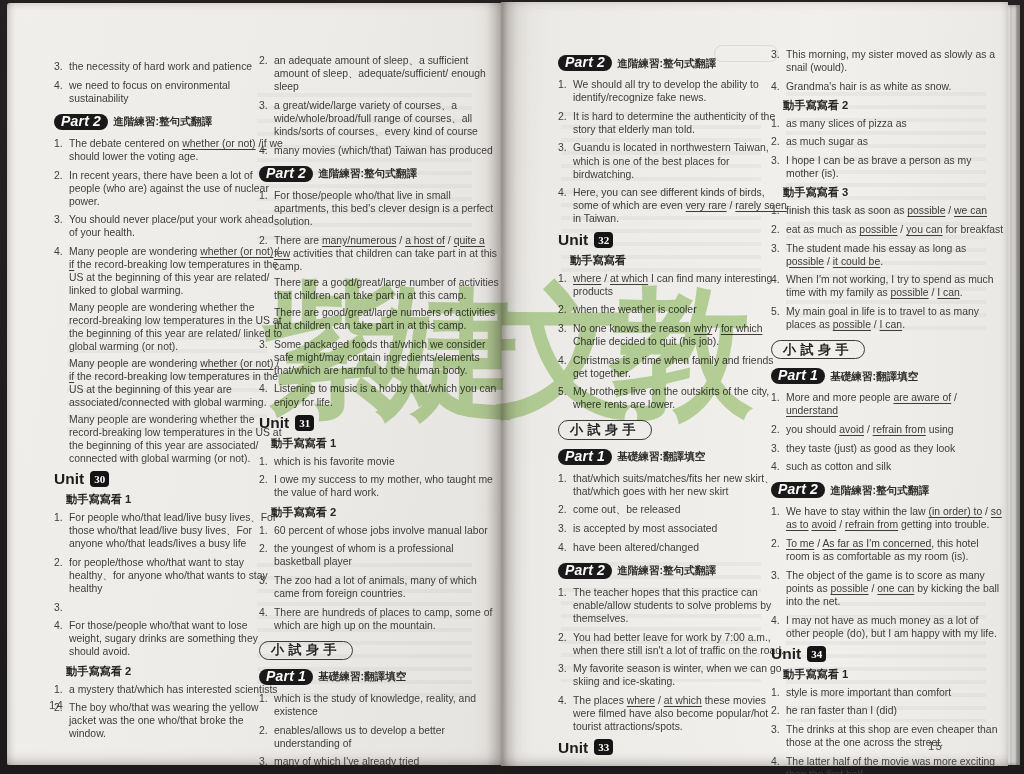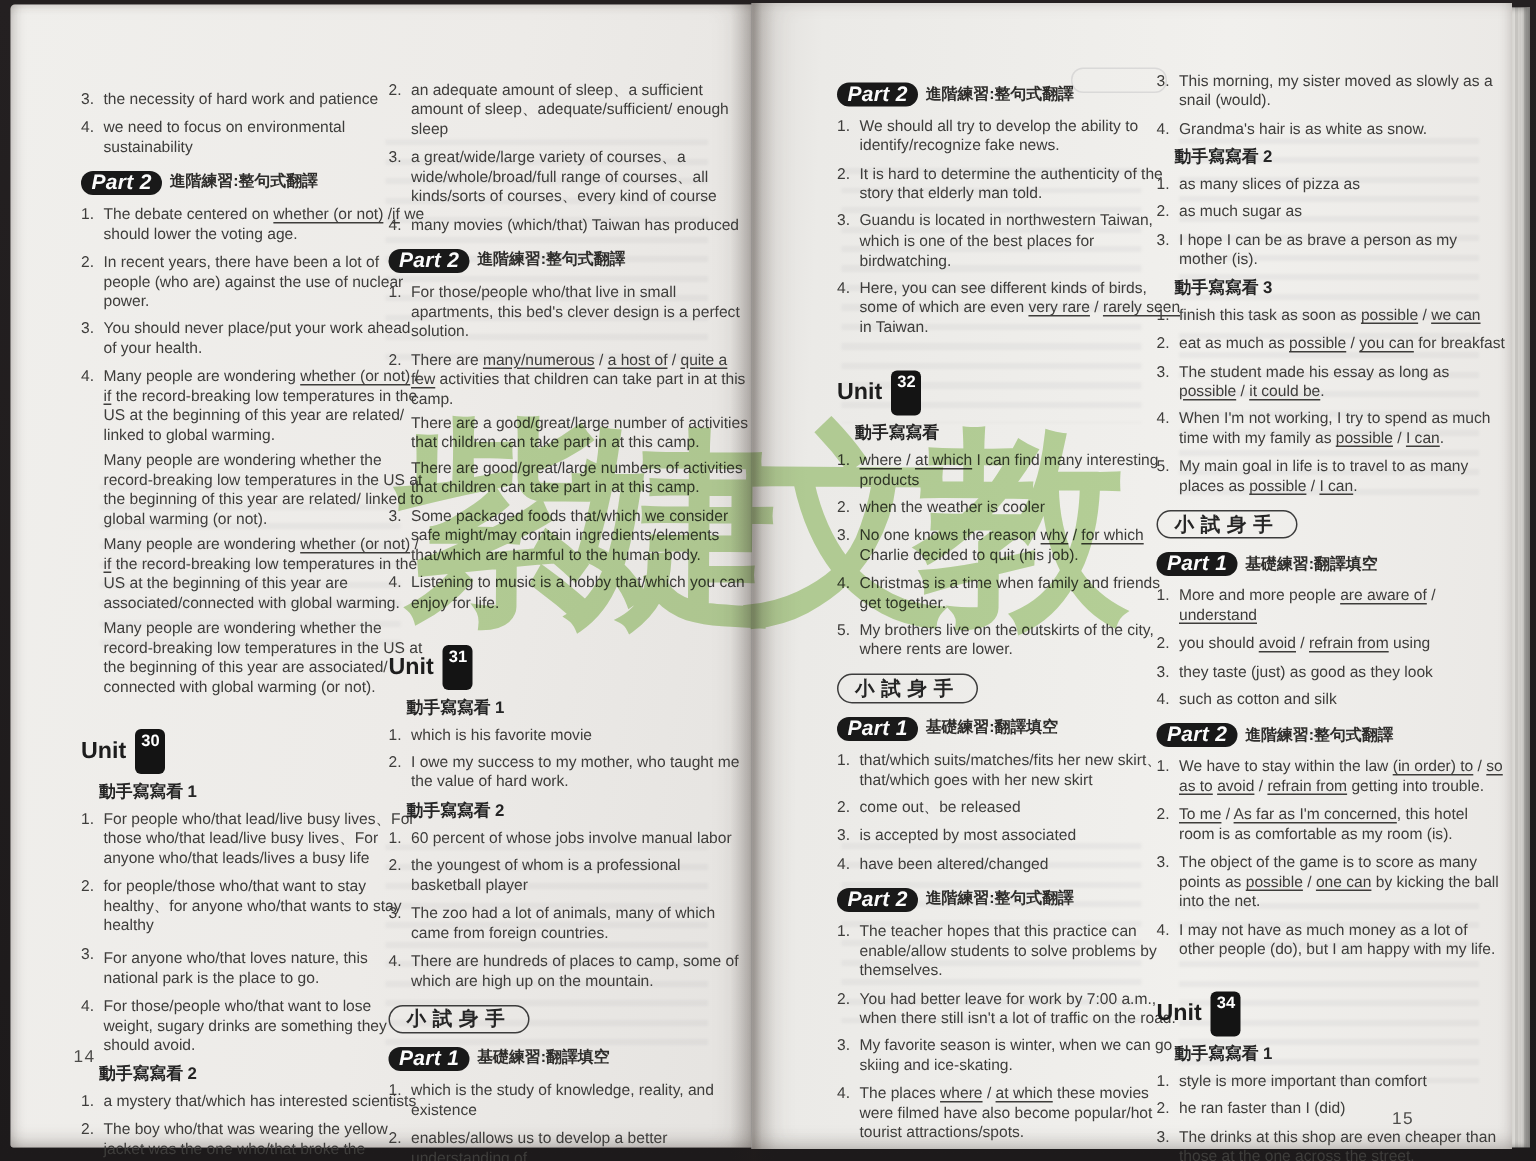--- a/index.html
+++ b/index.html
@@ -29,22 +29,22 @@
 
   
   .item{display:grid;grid-template-columns:15px 1fr;margin:0 0 5.5px 0;}
   .num{grid-column:1;}
   .txt{grid-column:2;}
   .cont{grid-column:2;margin-top:3.5px;}
   .ul{text-decoration:underline;text-underline-offset:2px;}
   .part{display:flex;align-items:center;gap:5px;margin:9px 0 7px 0;}
   .ppill{background:#191919;color:#fbfbfb;border-radius:9px;padding:1px 7px 2px 7px;font-size:14px;font-weight:bold;font-style:italic;letter-spacing:.2px;flex:none;}
   .ptitle{font-weight:bold;font-size:10.6px;color:#2f2e2c;}
-  .unit{display:flex;align-items:center;gap:6px;margin:21px 0 3px 0;font-weight:bold;font-size:15.5px;color:#1d1d1d;}
-  .ubadge{background:#141414;color:#fff;font-size:11px;line-height:1;border-radius:4px;padding:3px 4px 16px 4px;font-weight:bold;}
+  .unit{display:flex;align-items:center;gap:6px;margin:6px 0 3px 0;font-weight:bold;font-size:15.5px;color:#1d1d1d;}
+  .ubadge{background:#141414;color:#fff;font-size:11px;line-height:1;border-radius:4px;padding:3px 4px 2px 4px;font-weight:bold;font-family:Liberation Serif, serif;}
   .sub{font-weight:bold;font-size:11.2px;color:#252525;margin:6px 0 5px 12px;}
   .tryw{margin:9px 0 8px 0;}
   .try{display:inline-block;border:1.6px solid #3c3c3c;border-radius:11px;padding:1.5px 11px 2.5px 11px;font-weight:bold;font-size:13px;letter-spacing:4.5px;color:#252525;}
 
   
   .pn{position:absolute;z-index:3;font-size:11.5px;color:#4c4b49;letter-spacing:1px;}
   .pn-left{left:17px;top:699px;margin-left:32px;}
   .pn-right{left:928px;top:740px;}
 
   
@@ -107,21 +107,20 @@
         <div class="item">
           <span class="num">1.</span>
           <span class="txt">For people who/that lead/live busy lives、For those who/that lead/live busy lives、For anyone who/that leads/lives a busy life</span>
         </div>
         <div class="item">
           <span class="num">2.</span>
           <span class="txt">for people/those who/that want to stay healthy、for anyone who/that wants to stay healthy</span>
         </div>
         <div class="item">
           <span class="num">3.</span>
-          <div class="cont">For anyone who/that loves nature, this national park is the place to go.</div>
         </div>
         <div class="item">
           <span class="num">4.</span>
           <span class="txt">For those/people who/that want to lose weight, sugary drinks are something they should avoid.</span>
         </div>
         <div class="sub">動手寫寫看 2</div>
         <div class="item">
           <span class="num">1.</span>
           <span class="txt">a mystery that/which has interested scientists</span>
         </div>

